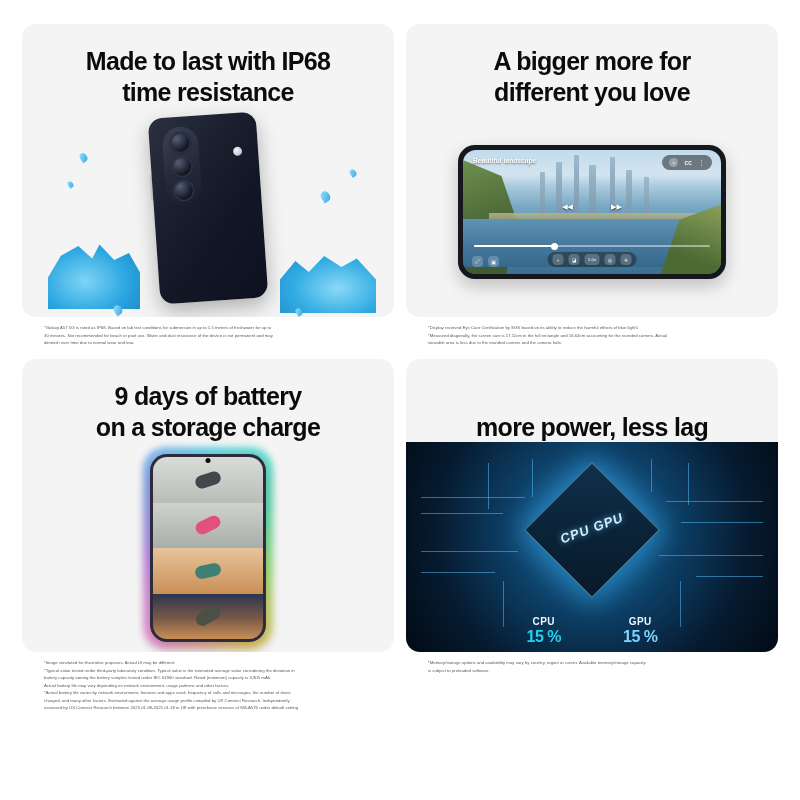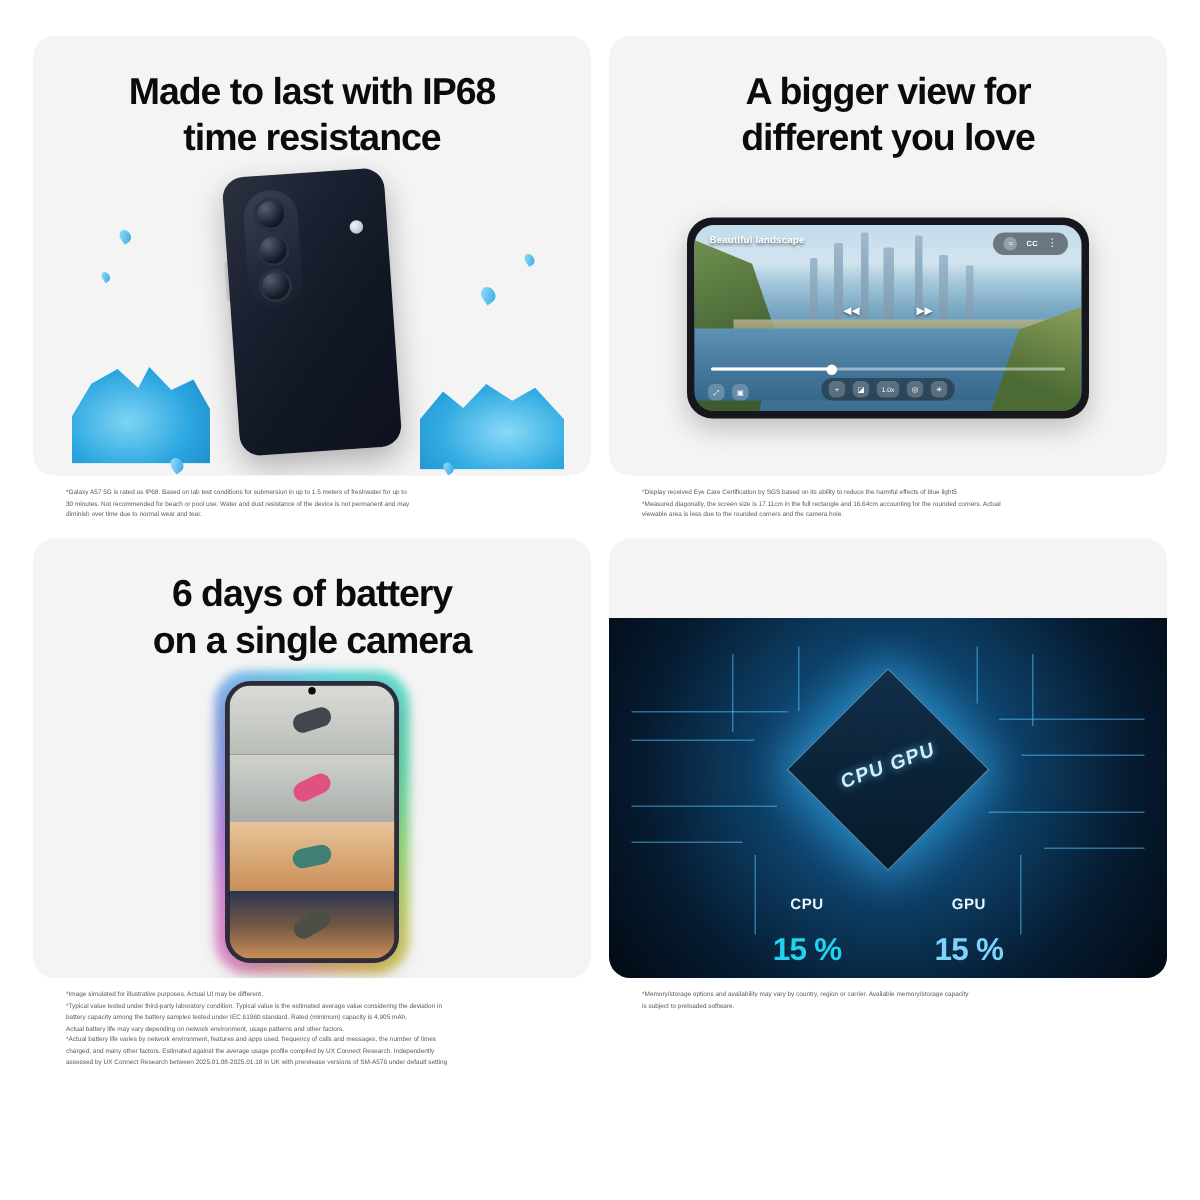--- a/index.html
+++ b/index.html
@@ -280,21 +280,21 @@
     color: #cfeeff; font-size: 13px; font-weight:700; letter-spacing:1px;
     text-shadow: 0 0 6px rgba(120,215,255,.7);
     white-space: nowrap;
   }
   .stats {
     position:absolute; left:0; right:0; bottom:6px;
     display:flex; justify-content:center; gap:62px;
   }
   .stat { text-align:center; }
   .stat-label { font-size:10px; font-weight:700; color:#eaf6ff; letter-spacing:.4px; }
-  .stat-value { font-size:21px; font-weight:700; letter-spacing:-.5px; margin-top:13px; }
+  .stat-value { font-size:16px; font-weight:700; letter-spacing:-.5px; margin-top:1px; }
 </style>
 </head>
 <body>
 
 <div class="page">
 
 
   <div class="grid">
 
     <div class="cell">
@@ -327,21 +327,21 @@
       <div class="footnote">
         <p>*Galaxy A57 5G is rated as IP68. Based on lab test conditions for submersion in up to 1.5 meters of freshwater for up to</p>
         <p>30 minutes. Not recommended for beach or pool use. Water and dust resistance of the device is not permanent and may</p>
         <p>diminish over time due to normal wear and tear.</p>
       </div>
     </div>
 
     <div class="cell">
       <div class="card">
         <div class="card-title">
-          <span>A bigger view for</span><br>
+          <span>A bigger more for</span><br>
           <span>different you love</span>
         </div>
         <div class="card-media">
           <div class="phone-land">
             <div class="land-screen">
               <div class="green-l"></div>
               <div class="sky-build" style="left:30%;width:5px;height:38%"></div>
               <div class="sky-build" style="left:36%;width:6px;height:46%"></div>
               <div class="sky-build" style="left:43%;width:5px;height:52%"></div>
               <div class="sky-build" style="left:49%;width:7px;height:44%"></div>
@@ -388,22 +388,22 @@
       <div class="footnote">
         <p>*Display received Eye Care Certification by SGS based on its ability to reduce the harmful effects of blue light5</p>
         <p>*Measured diagonally, the screen size is 17.11cm  in the full rectangle and 16.64cm accounting for the rounded corners. Actual</p>
         <p>viewable area is less due to the rounded corners and the camera hole.</p>
       </div>
     </div>
 
     <div class="cell">
       <div class="card">
         <div class="card-title">
-          <span>6 days of battery</span><br>
-          <span>on a single camera</span>
+          <span>9 days of battery</span><br>
+          <span>on a storage charge</span>
         </div>
         <div class="card-media">
           <div class="glow-wrap">
             <div class="glow"></div>
             <div class="phone-front">
               <div class="fcam"></div>
               <div class="front-screen">
                 <div class="shot s1">
                     <div class="dancer a"></div>
                   </div>
@@ -430,20 +430,21 @@
         <p>charged, and many other factors. Estimated against the average usage profile compiled by UX Connect Research. Independently</p>
         <p>assessed by UX Connect Research between 2025.01.08-2025.01.18 in UK with prerelease versions of SM-A576 under default setting</p>
 
       </div>
     </div>
 
     <div class="cell">
       <div class="card">
         <div class="card-title">
           <br>
+          <span>more power, less lag</span>
         </div>
         <div class="card-media">
           <div class="chip-scene">
             <div class="trace" style="left:4%;top:26%;width:28%;height:1px"></div>
             <div class="trace" style="left:4%;top:34%;width:22%;height:1px"></div>
             <div class="trace" style="left:4%;top:52%;width:26%;height:1px"></div>
             <div class="trace" style="left:4%;top:62%;width:20%;height:1px"></div>
             <div class="trace" style="right:4%;top:28%;width:26%;height:1px"></div>
             <div class="trace" style="right:4%;top:38%;width:22%;height:1px"></div>
             <div class="trace" style="right:4%;top:54%;width:28%;height:1px"></div>

